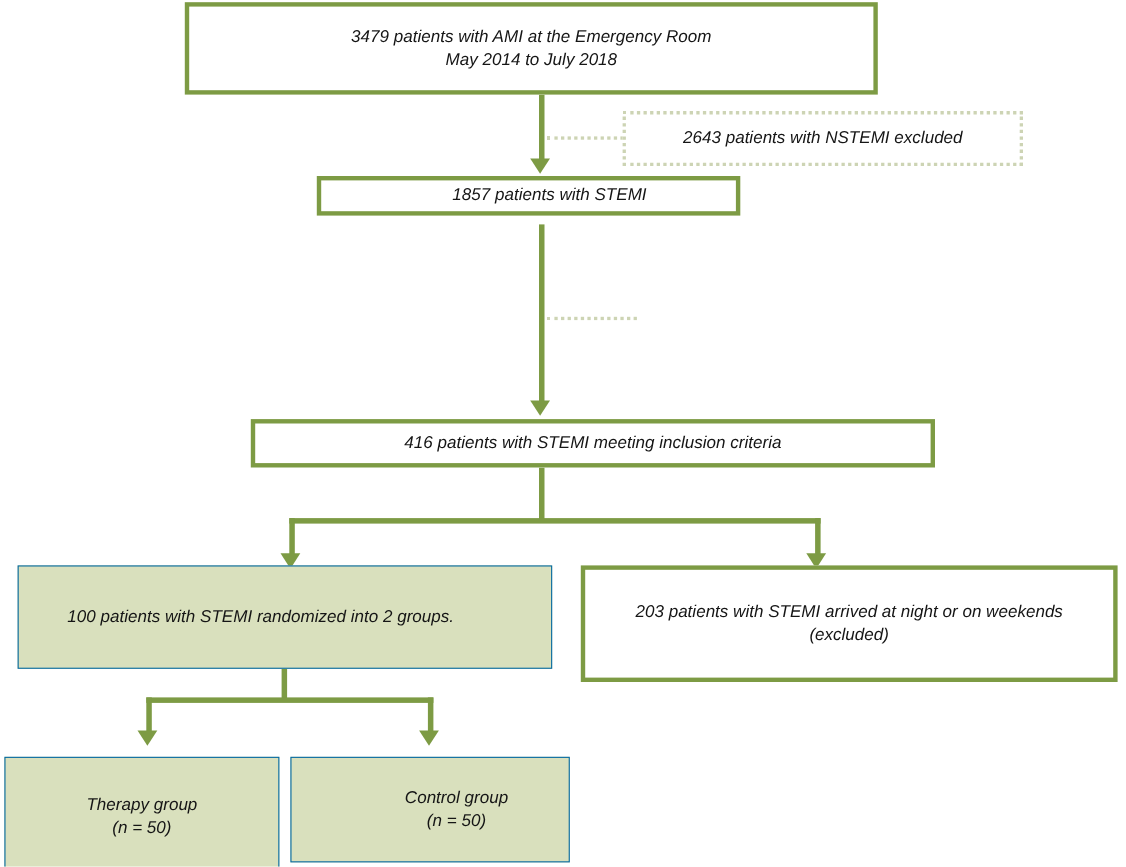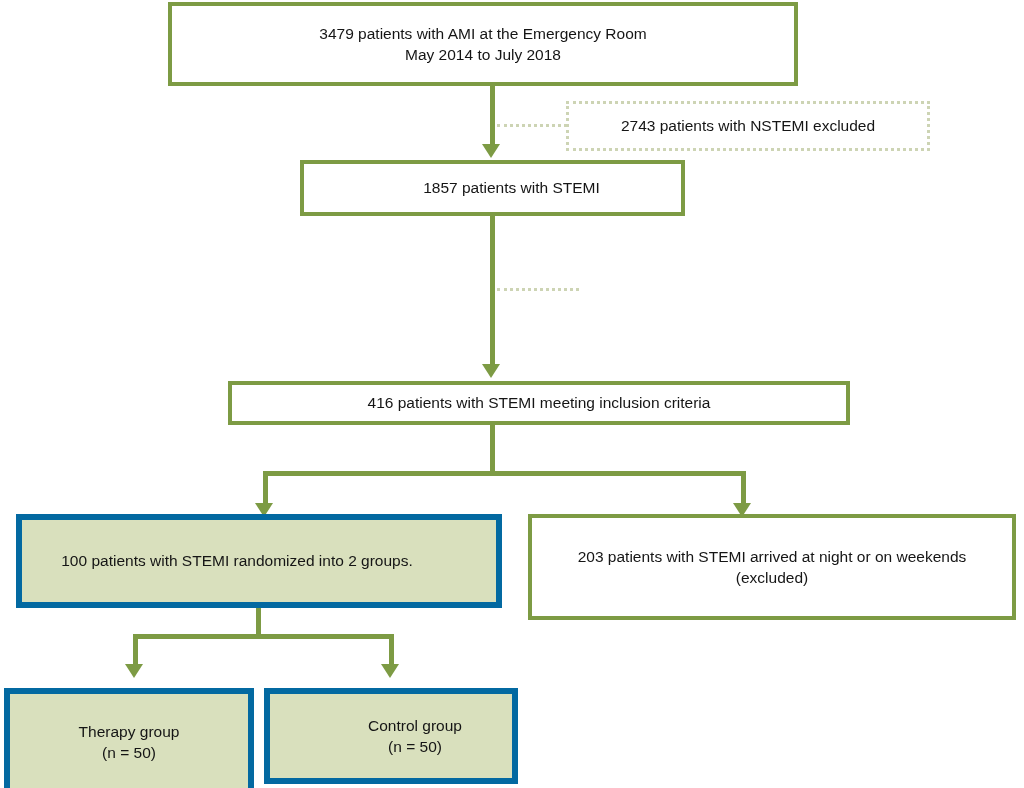--- a/index.html
+++ b/index.html
@@ -26,37 +26,38 @@
     text-align: center;
     color: #151515;
     font-size: 15.5px;
     line-height: 1.38;
   }
   .box-solid {
     border: 4px solid #7d9b44;
     background: #ffffff;
   }
   .box-black {
-    border: 6px solid #0369a1;
+    border: 1px solid #0369a1;
     background: #d9e0bd;
   }
   .box-dashed {
     border: 3px dotted #cdd4b4;
     background: #ffffff;
   }
   .box .txt {
     display: block;
     white-space: pre-line;
     padding: 0 10px;
+    font-style: italic;
   }
 
   
   #box-top      { left: 168px; top: 2px;   width: 630px; height: 84px; }
   #box-nstemi   { left: 566px; top: 101px; width: 364px; height: 50px; }
-  #box-stemi    { left: 300px; top: 160px; width: 385px; height: 56px; padding-left: 38px; }
+  #box-stemi    { left: 288px; top: 160px; width: 385px; height: 36px; padding-left: 38px; }
   #box-criteria { left: 578px; top: 217px; width: 443px; height: 155px;
                   font-size: 15.5px; }
   #box-incl     { left: 228px; top: 381px; width: 622px; height: 44px; }
   #box-rand     { left: 16px;  top: 514px; width: 486px; height: 94px; }
   #box-night    { left: 528px; top: 514px; width: 488px; height: 106px; }
   #box-therapy  { left: 4px;   top: 688px; width: 250px; height: 108px; }
   #box-control  { left: 264px; top: 688px; width: 254px; height: 96px; padding-left: 48px; }
 
   #box-rand .txt { text-indent: 0; transform: translateX(-22px); }
 
@@ -138,21 +139,21 @@
   <div class="ln ln-v" id="ln-4r"></div>
   <div class="arrowhead" id="ah-4l"></div>
   <div class="arrowhead" id="ah-4r"></div>
 
   <div class="box box-solid" id="box-top">
     <span class="txt">3479 patients with AMI at the Emergency Room
 May 2014 to July 2018</span>
   </div>
 
   <div class="box box-dashed" id="box-nstemi">
-    <span class="txt">2743 patients with NSTEMI excluded</span>
+    <span class="txt">2643 patients with NSTEMI excluded</span>
   </div>
 
   <div class="box box-solid" id="box-stemi">
     <span class="txt">1857 patients with STEMI</span>
   </div>
 
 
   <div class="box box-solid" id="box-incl">
     <span class="txt">416 patients with STEMI meeting inclusion criteria</span>
   </div>

